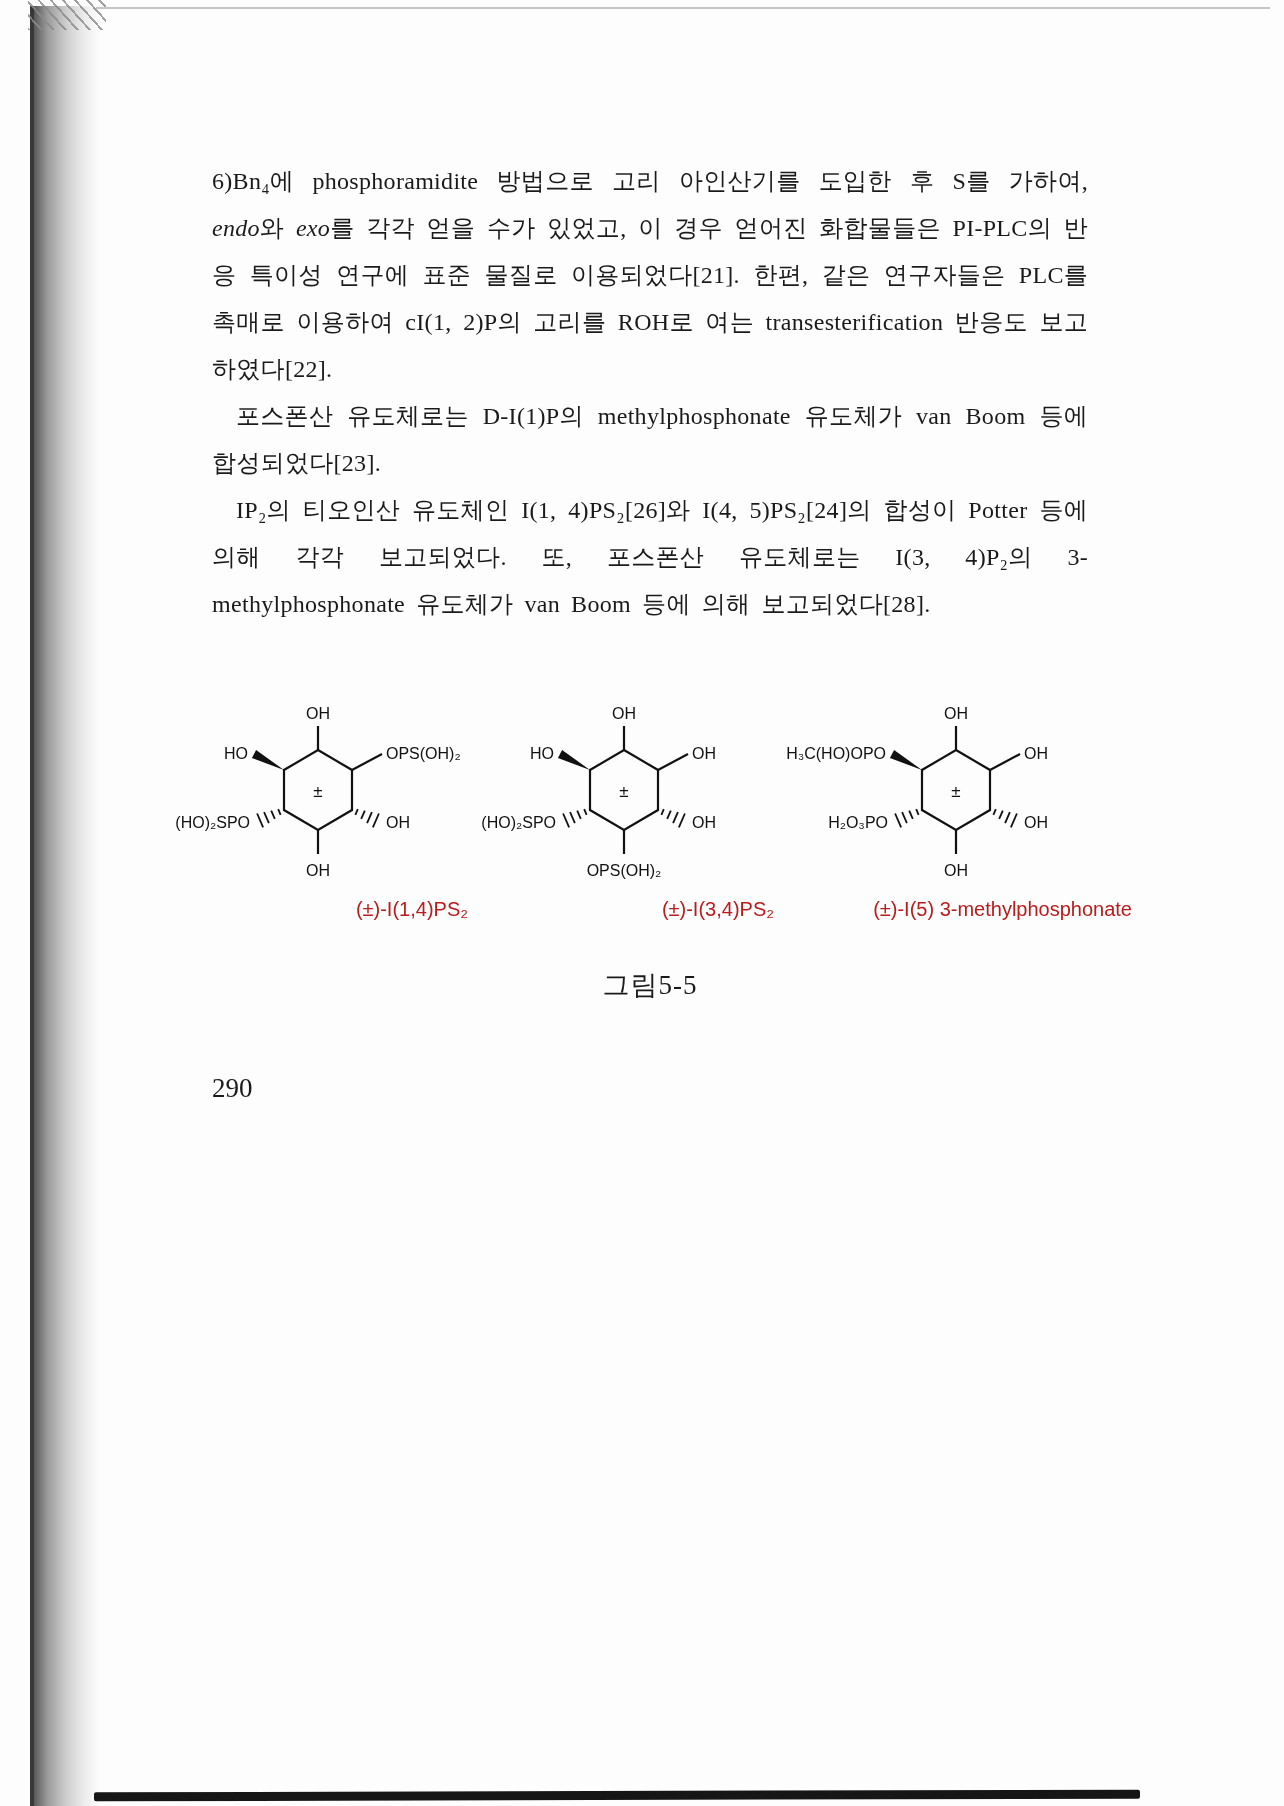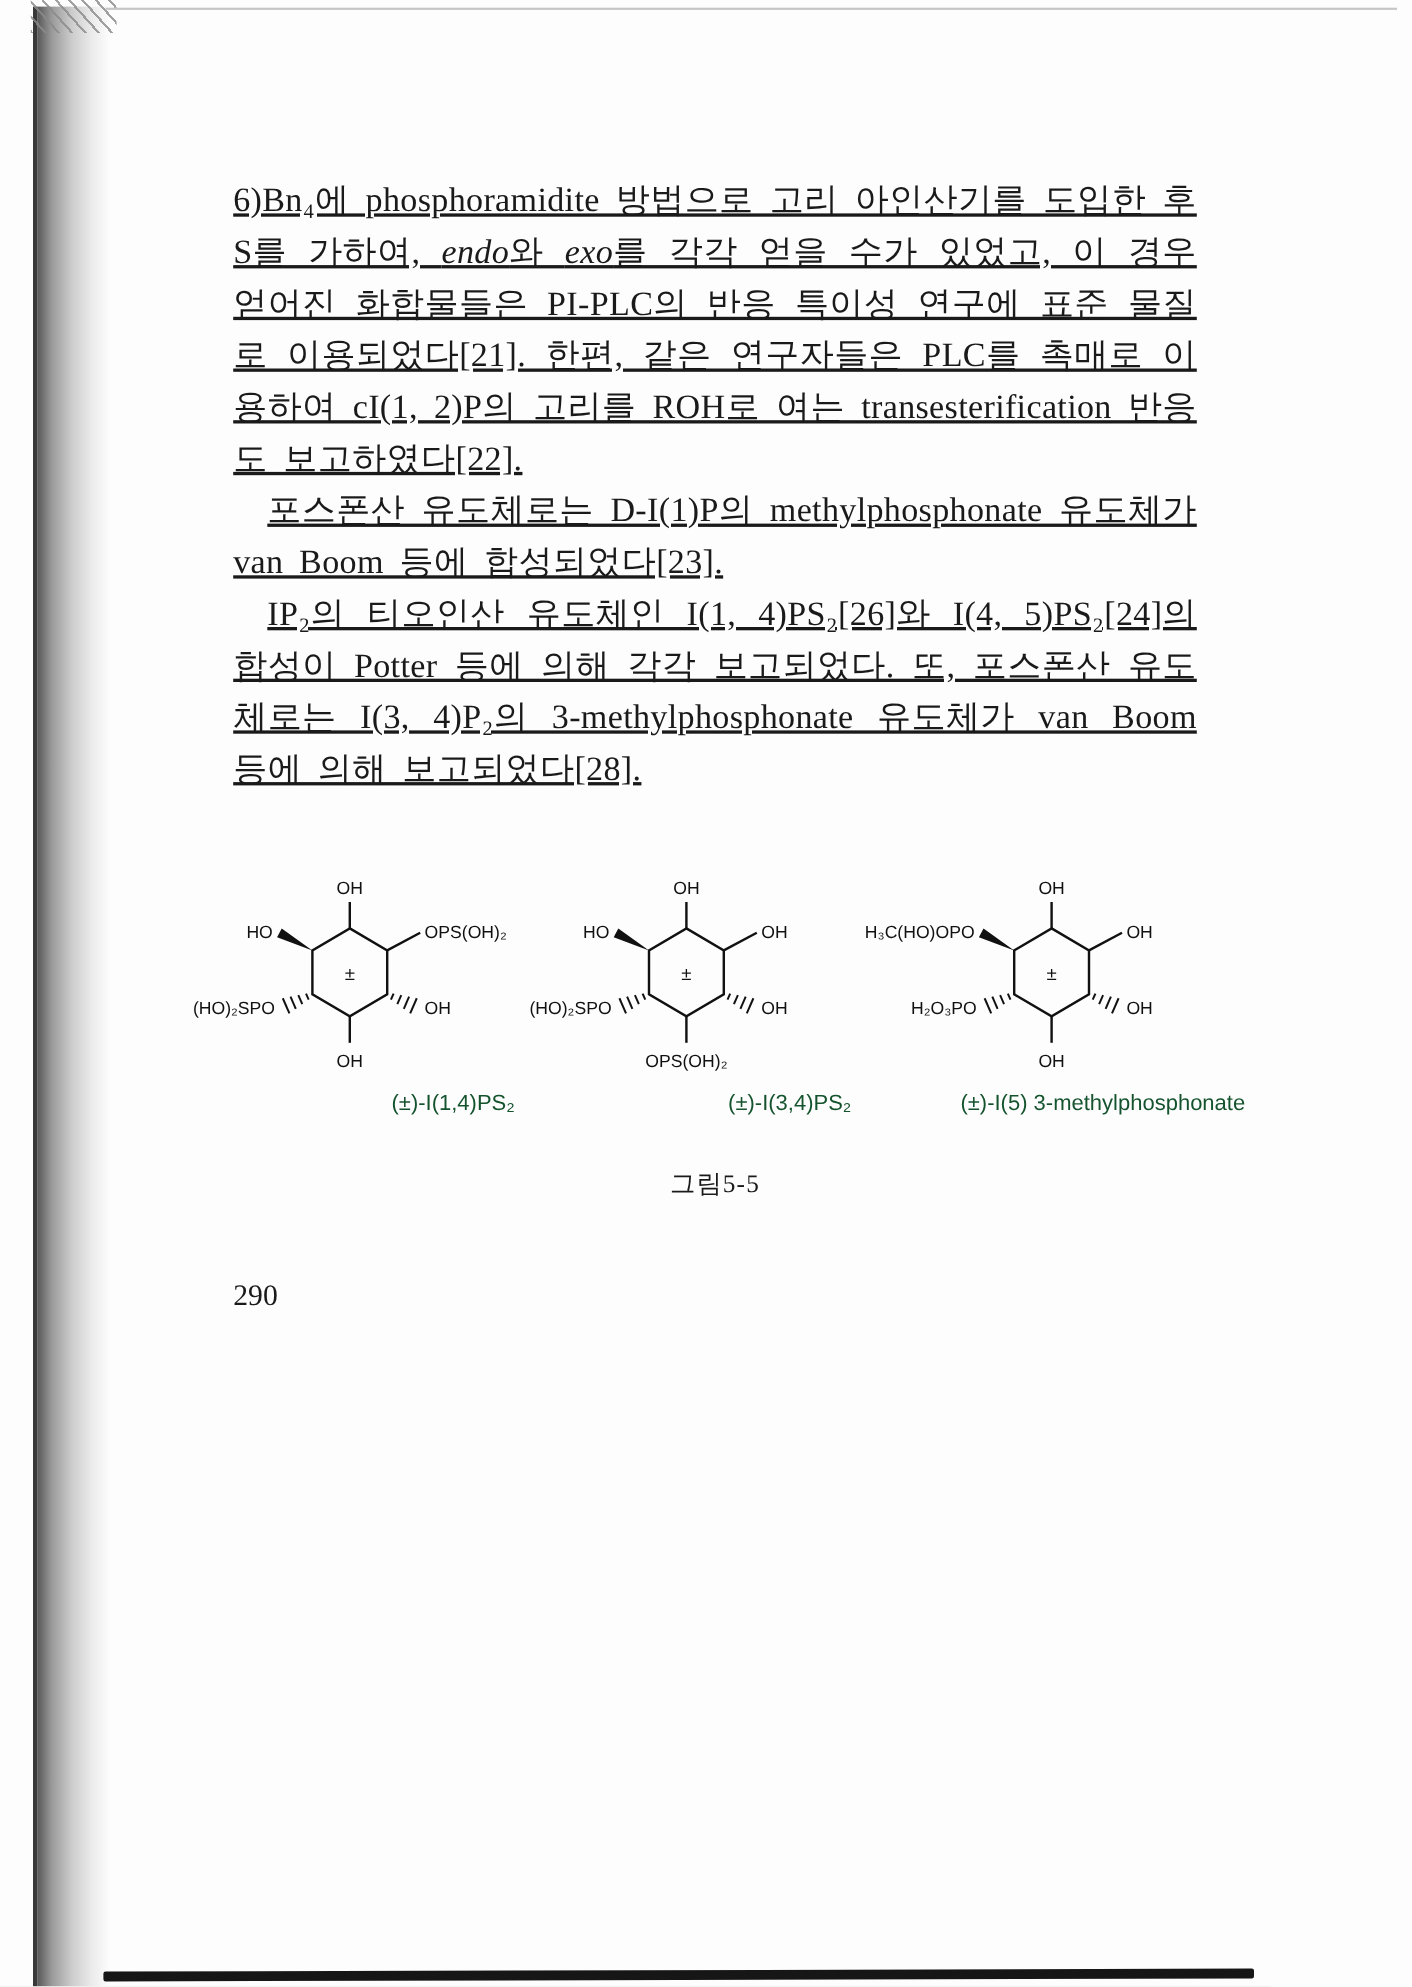--- a/index.html
+++ b/index.html
@@ -28,23 +28,23 @@
   .bottom-edge{
     position:absolute;left:94px;bottom:6px;width:1046px;height:9px;
     background:#161616;border-radius:2px;transform:rotate(-0.15deg);
   }
   
   .content{
     position:absolute;left:212px;top:158px;width:876px;
   }
   .para{
     margin:0;
-    font-size:31px;line-height:47px;
+    font-size:24px;line-height:47px;
     text-align:justify;
-    word-spacing:0.2em;letter-spacing:0.3px;text-decoration:underline;
+    word-spacing:0.2em;letter-spacing:0.3px;
   }
   .para.indent{text-indent:1em;}
   em{font-style:italic;}
   .section-heading{
     margin:62px 0 48px 26px;
     font-size:35px;font-weight:normal;
     letter-spacing:1px;
   }
   
   .figure{
@@ -66,26 +66,26 @@
     font-family:"Liberation Sans","DejaVu Sans",sans-serif;
     font-size:16px;fill:#111;
   }
   .plusminus{
     font-family:"Liberation Sans","DejaVu Sans",sans-serif;
     font-size:17px;fill:#111;
   }
   .struct-label{
     margin-top:6px;
     font-family:"Liberation Sans","DejaVu Sans",sans-serif;
-    font-size:20px;color:#14532d;
+    font-size:20px;color:#b91c1c;
   }
   .fig-caption{
     margin-top:46px;
     text-align:center;
-    font-size:23px;letter-spacing:1px;
+    font-size:27px;letter-spacing:1px;
   }
   .page-number{
     margin-top:70px;
     font-size:27px;
   }
 </style>
 </head>
 <body>
 
 <div class="scan">

